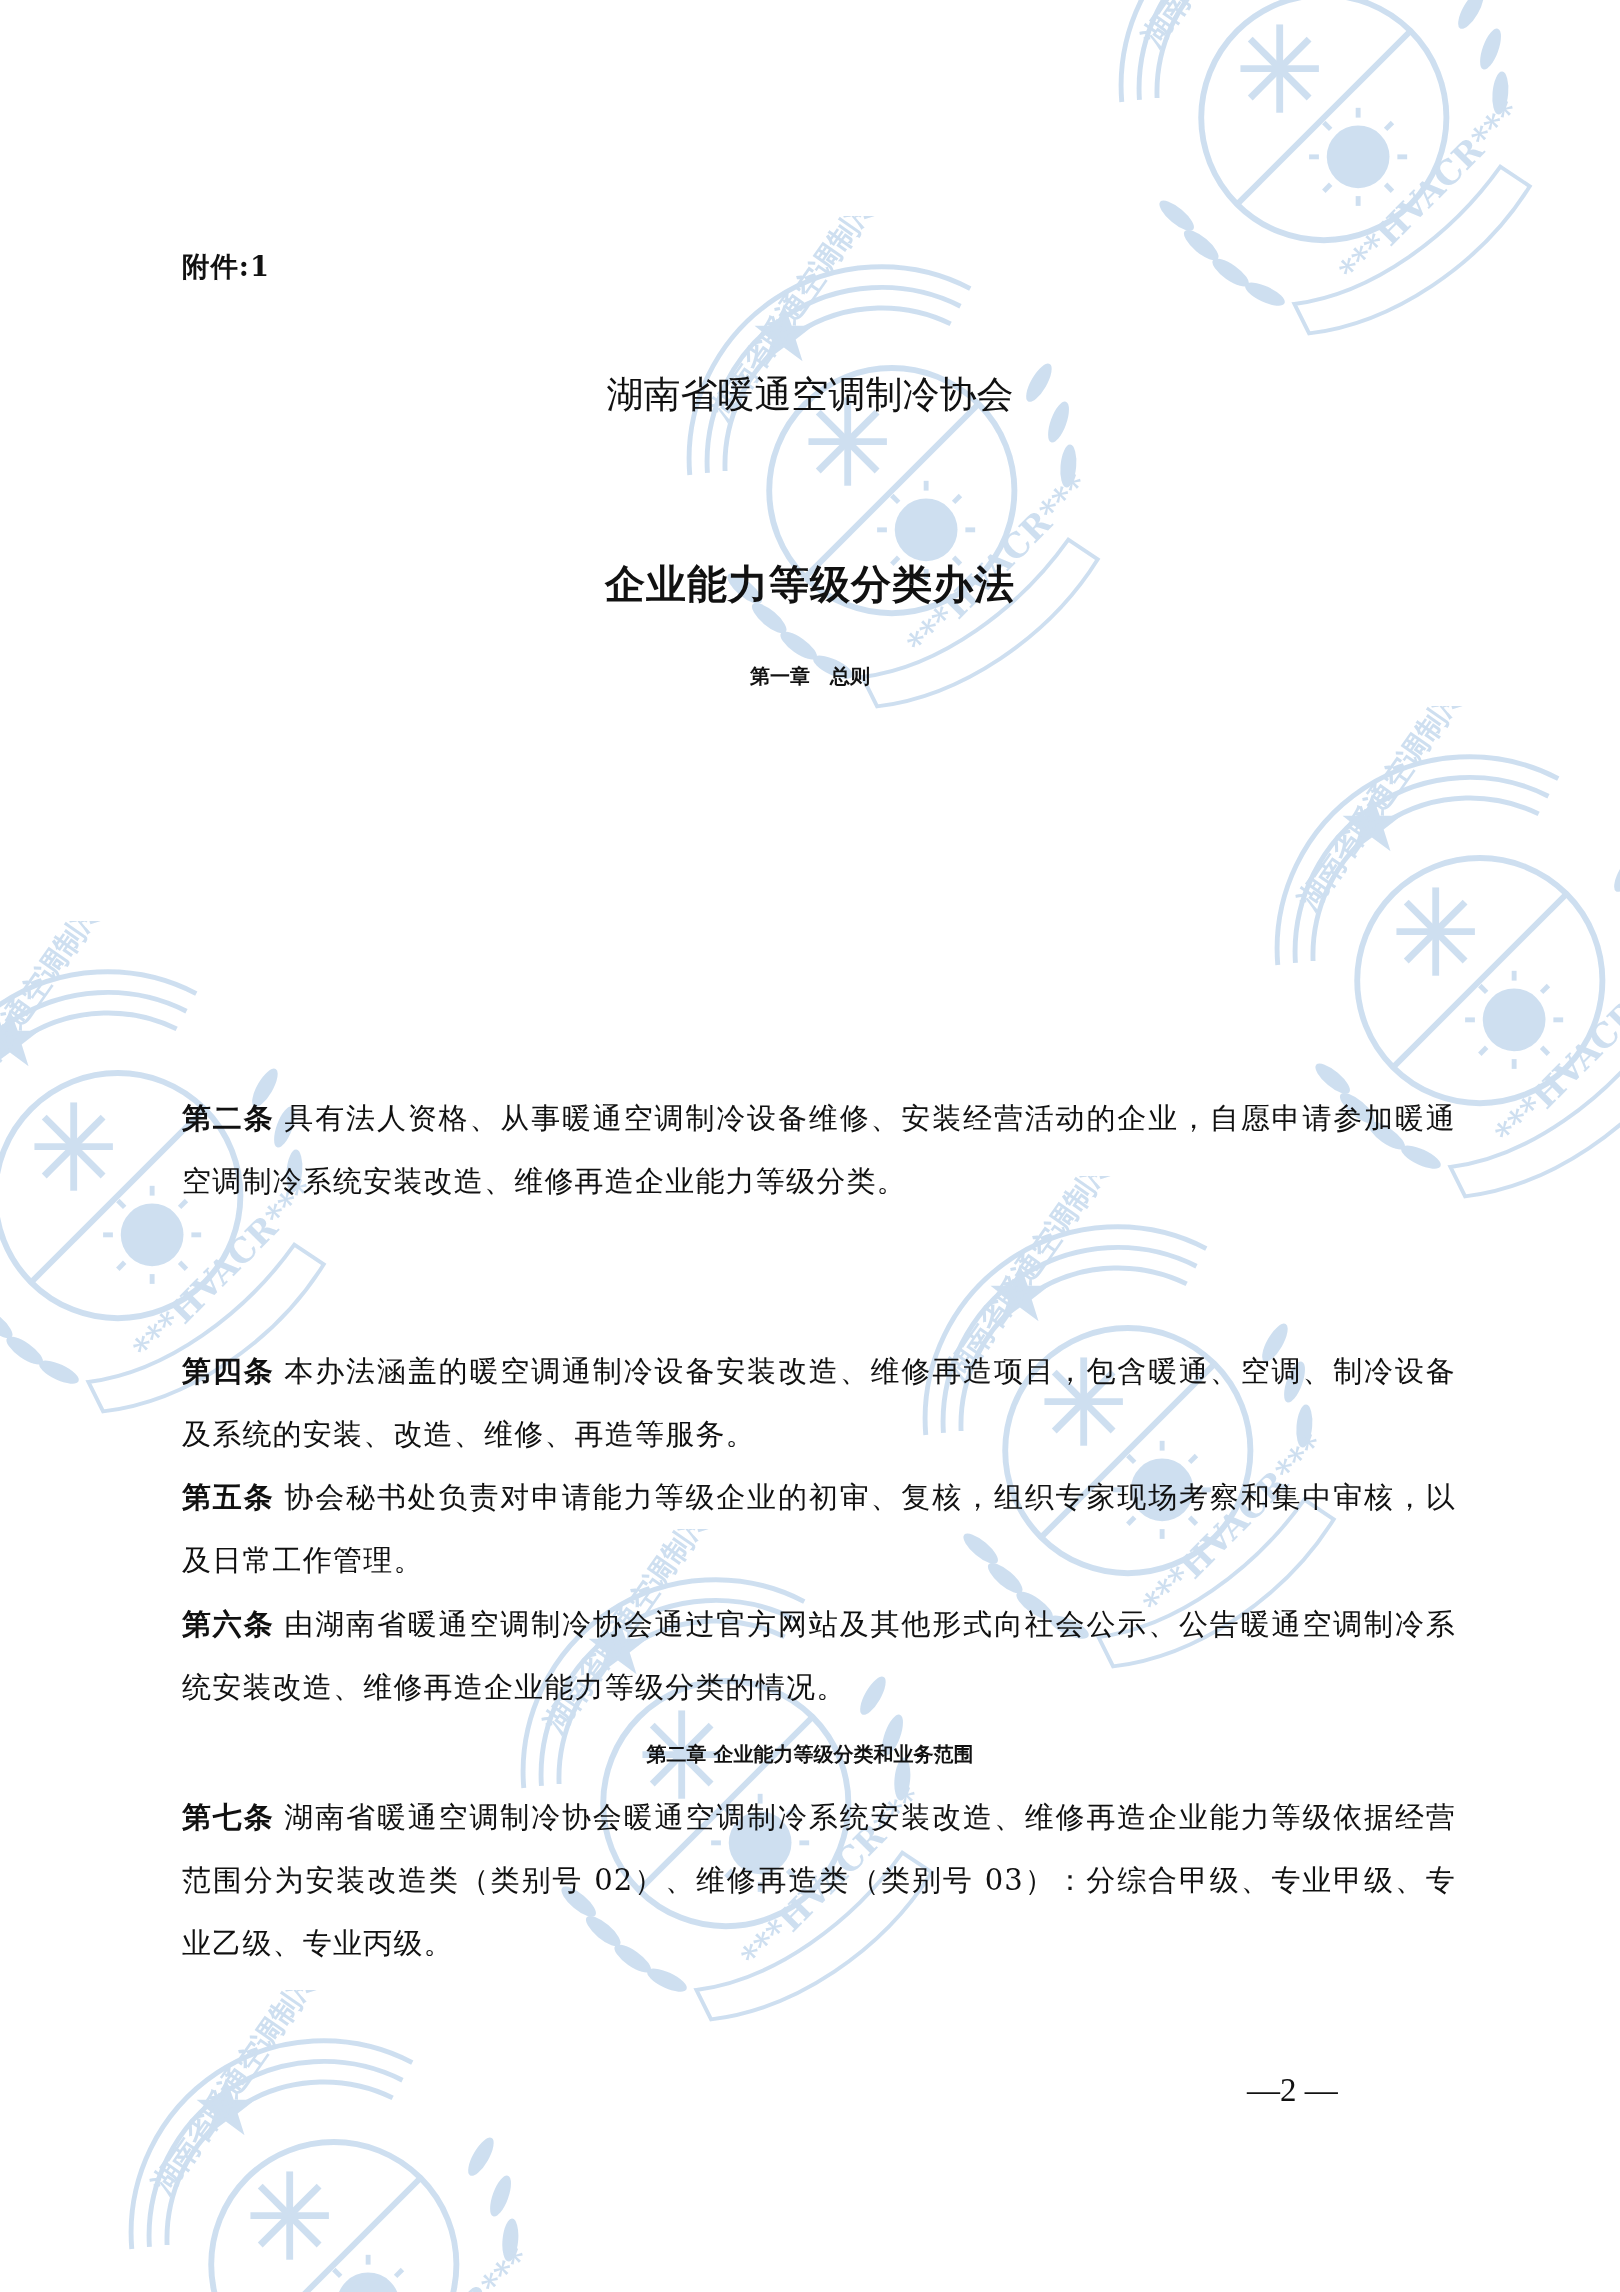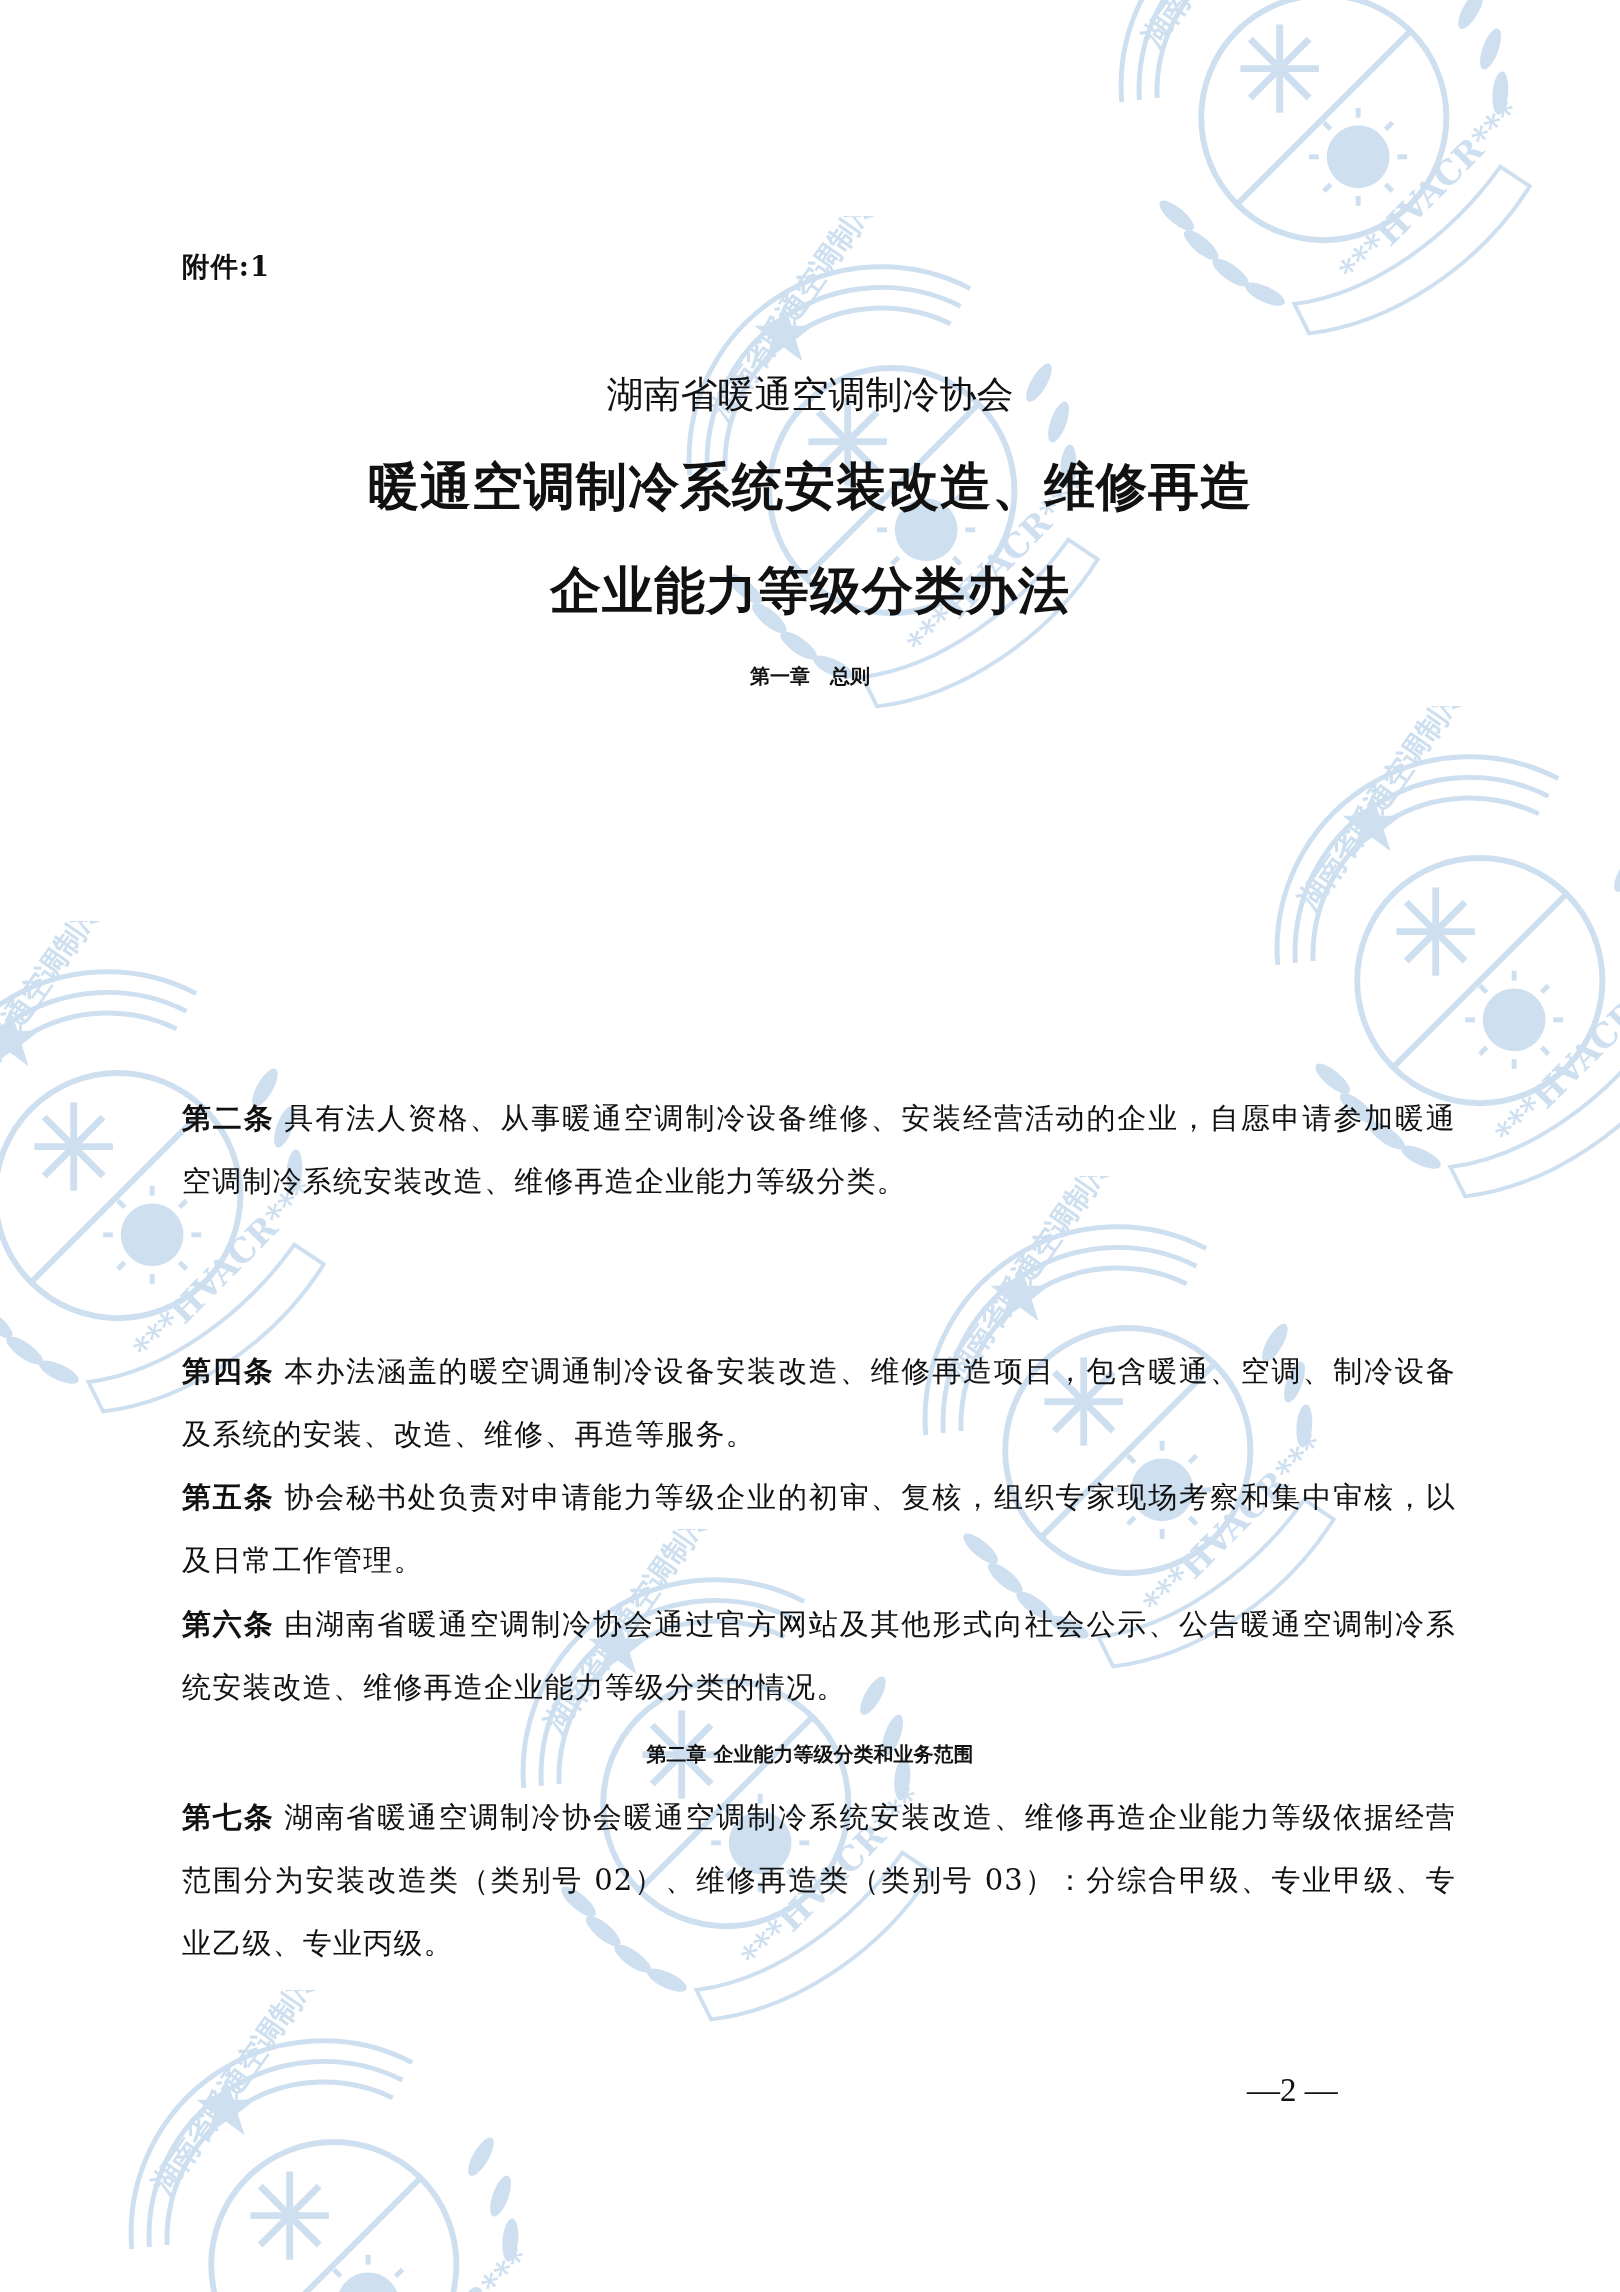--- a/index.html
+++ b/index.html
@@ -8,21 +8,21 @@
   .watermarks { position: absolute; inset: 0; pointer-events: none; z-index: 0; }
   .seal { position: absolute; width: 510px; height: 510px; opacity: 0.85; }
   .content { position: absolute; left: 0; top: 0; width: 1620px; height: 2281px; z-index: 1;
              font-family: "DejaVu Serif", "Liberation Serif", serif; color: #111; }
   .attach { position: absolute; left: 182px; top: 249px; font-size: 27.4px; font-weight: bold; letter-spacing: 1px; }
   .org { position: absolute; left: 0; width: 1620px; top: 370px; text-align: center;
          font-family: "DejaVu Sans", sans-serif; font-size: 37px; }
   .title1 { position: absolute; left: 0; width: 1620px; top: 453px; text-align: center;
             font-family: "DejaVu Sans", sans-serif; font-size: 51px; font-weight: bold; letter-spacing: 1px; }
   .title2 { position: absolute; left: 0; width: 1620px; top: 557px; text-align: center;
-            font-family: "DejaVu Sans", sans-serif; font-size: 51px; font-weight: bold; letter-spacing: 1px; }
+            font-family: "DejaVu Sans", sans-serif; font-size: 40px; font-weight: bold; letter-spacing: 1px; }
   .chapter { position: absolute; left: 0; width: 1620px; text-align: center;
              font-family: "DejaVu Sans", sans-serif; font-size: 20px; font-weight: bold; }
   .ch1 { top: 663px; }
   .ch2 { top: 1741px; }
   .article { position: absolute; left: 182px; width: 1274px; font-size: 29px; line-height: 63px;
              letter-spacing: 1.2px; text-align: justify; }
   .article .num { font-weight: bold; font-family: "DejaVu Sans", sans-serif; margin-right: 9.8px; }
   .pagenum { position: absolute; left: 1247px; top: 2072px; font-size: 33px; font-family: "Liberation Serif", serif; }
 </style>
 </head>
@@ -101,21 +101,20 @@
         <text x="300" y="450" fill="#c6daee" stroke="none" font-family="DejaVu Serif, serif" font-size="34" font-weight="bold" transform="rotate(-45 300 450)">***HVACR***</text>
         <text x="100" y="210" fill="#c6daee" stroke="none" font-family="DejaVu Sans, sans-serif" font-size="30" font-weight="bold" transform="rotate(-55 100 210)">湖南省暖通空调制冷协会</text>
       </g>
     </defs>
   </svg>
 
   <div class="content">
     <div class="attach">附件:1</div>
 
     <div class="org">湖南省暖通空调制冷协会</div>
-    <div class="title1">暖通空调制冷系统安装改造、维修再造</div>
     <div class="title2">企业能力等级分类办法</div>
 
     <div class="chapter ch1">第一章　总则</div>
 
 
     <div class="article" style="top:1087px;">
       <span class="num">第二条</span><span>具有法人资格、从事暖通空调制冷设备维修、安装经营活动的企业，自愿申请参加暖通空调制冷系统安装改造、维修再造企业能力等级分类。</span>
     </div>
 
 

